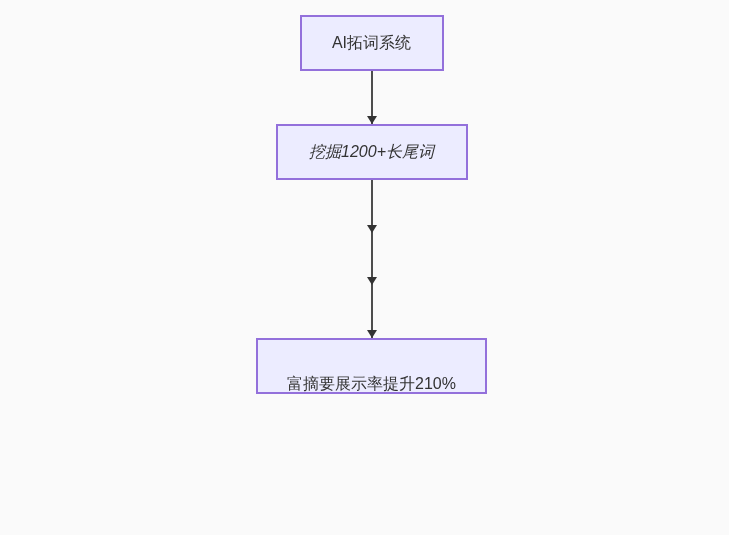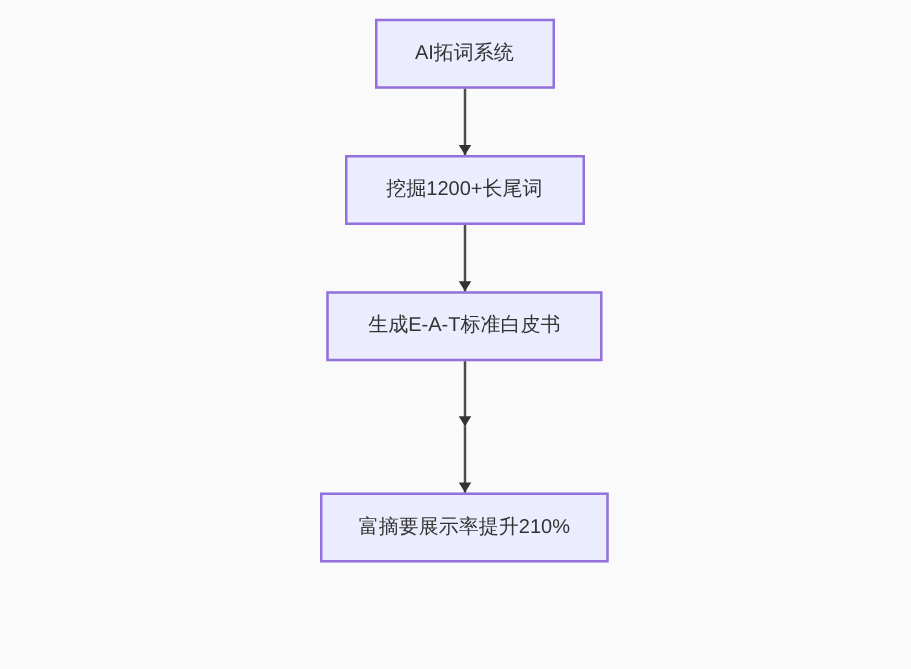--- a/index.html
+++ b/index.html
@@ -35,24 +35,24 @@
     display:flex;
     align-items:center;
     justify-content:center;
     color:var(--text);
     font-size:16px;
     line-height:1;
     white-space:nowrap;
     flex:0 0 auto;
   }
   .node.n1{width:144px;}
-  .node.n2{width:192px;}
+  .node.n2{width:192px;font-style:italic;}
   .node.n3{width:221px;}
   .node.n4{width:214px;}
-  .node.n5{width:231px;}
+  .node.n5{width:231px;align-items:flex-end;}
   .edge{
     position:relative;
     width:2px;
     height:53px;
     background:#4d4d4d;
     flex:0 0 auto;
   }
   .edge.e3{height:52px;}
   .edge .arrowhead{
     position:absolute;
@@ -80,23 +80,20 @@
     </div>
 
     <div class="node n2">
       <span>挖掘1200+长尾词</span>
     </div>
 
     <div class="edge e2">
       <span class="arrowhead"></span>
     </div>
 
-    <div class="node n3">
-      <span>生成E-A-T标准白皮书</span>
-    </div>
 
     <div class="edge e3">
       <span class="arrowhead"></span>
     </div>
 
 
     <div class="edge e4">
       <span class="arrowhead"></span>
     </div>
 

